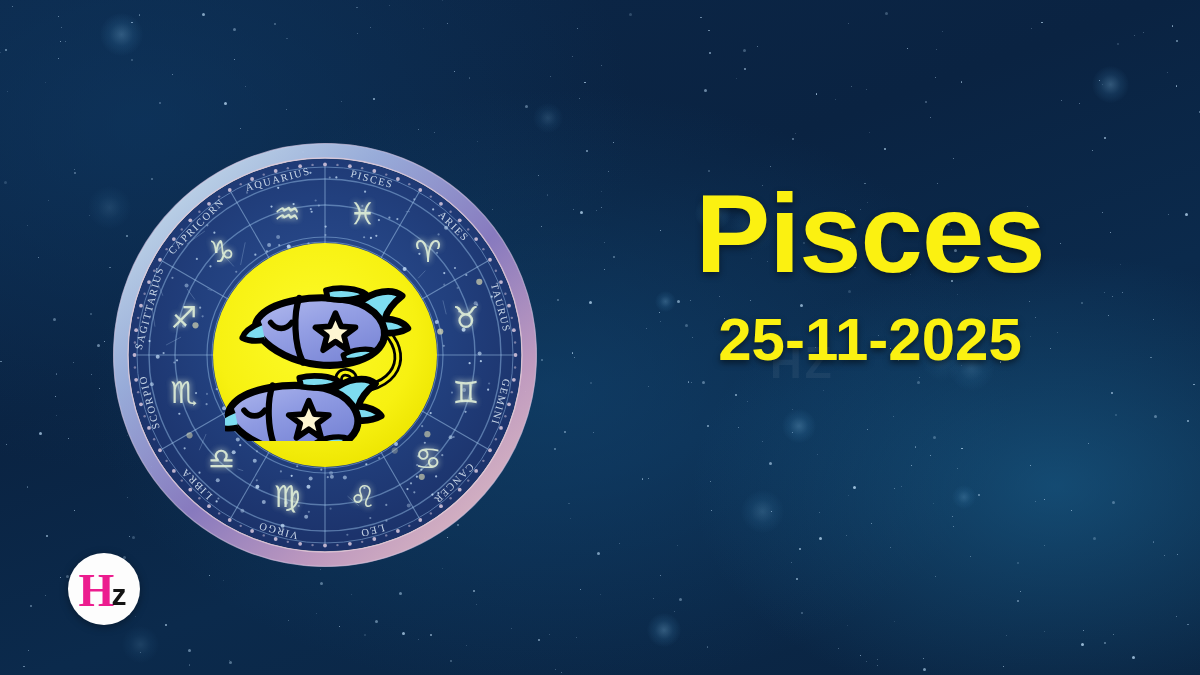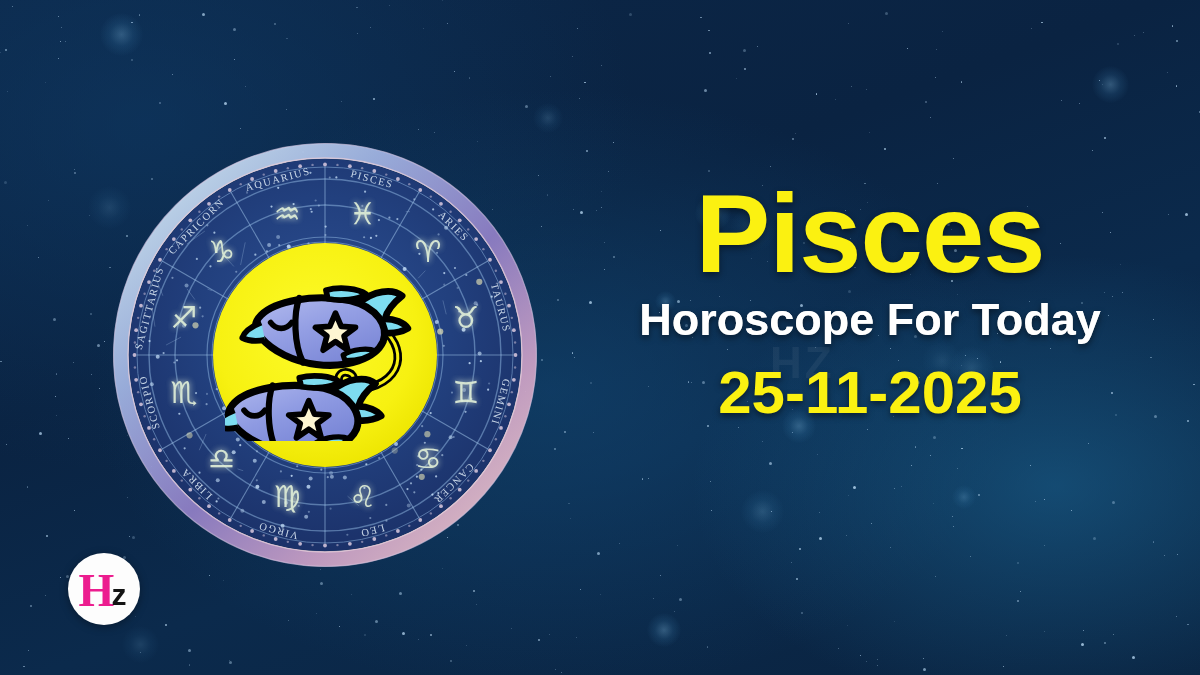--- a/index.html
+++ b/index.html
@@ -986,21 +986,20 @@
         <path d="M48 56 C54 64 64 64 70 56" fill="none" stroke="#000" stroke-width="6" stroke-linecap="round"></path>
         <path d="M116 46 L122 60 L137 61 L125 70 L129 85 L116 76 L103 85 L107 70 L95 61 L110 60 Z" fill="#fdf6d2" stroke="#000" stroke-width="6" stroke-linejoin="round"></path>
       </g>
     </svg>
   </div>
 
   <div id="watermark">HZ</div>
 
   <div id="textblock">
     <div id="sign-title">Pisces</div>
-    <div id="subtitle">Horoscope For Today</div>
     <div id="datetext">25-11-2025</div>
   </div>
 
   <div id="logo">
     <span id="logo-h">H</span>
       <span id="logo-z">z</span>
   </div>
 
 </div>
 

